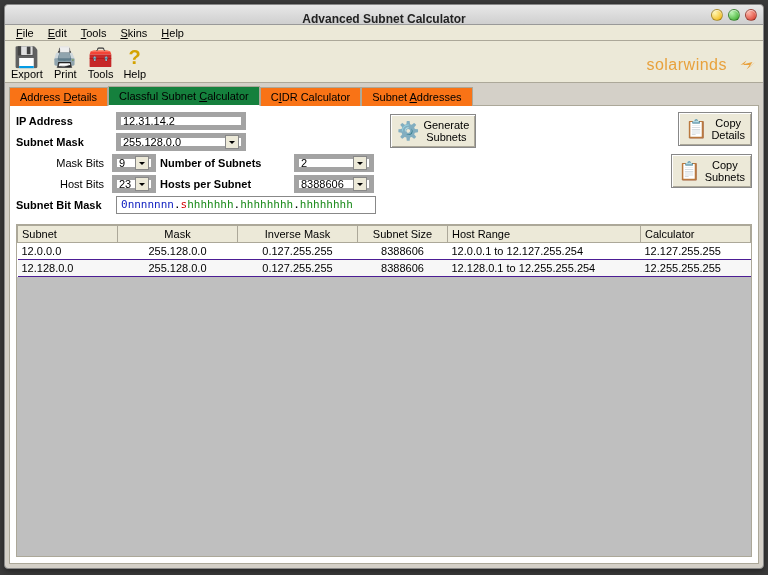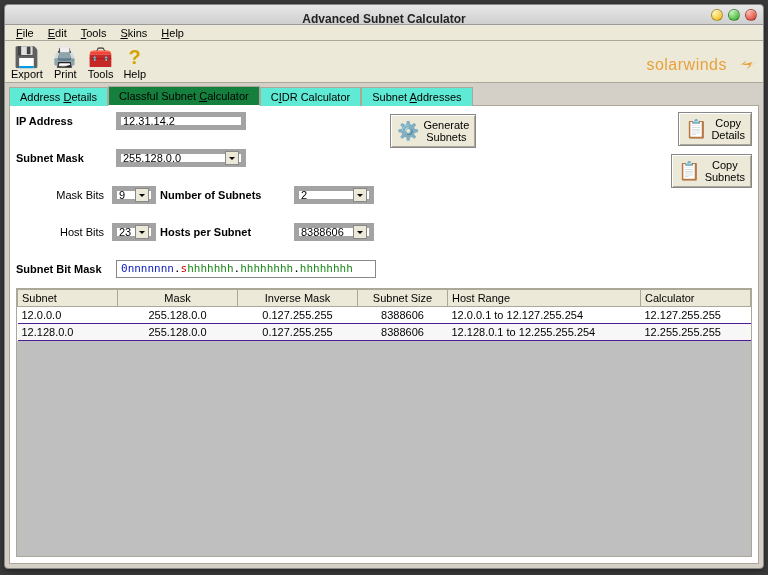--- a/index.html
+++ b/index.html
@@ -62,40 +62,40 @@
 .tabstrip {
   display:flex;
   background:#d4d0c8;
   padding: 0 4px;
   align-items:flex-end;
   height:22px;
 }
 .tab {
   padding: 3px 10px;
   border: 1px solid #aca899;
-  background: #5eead4;
+  background: #f97316;
   margin-right:0;
   border-bottom: none;
   position: relative;
   top:1px;
   cursor:default;
 }
 .tab.active { background:#15803d; z-index:2; border-bottom:1px solid #fff; font-weight: normal;}
 .content {
   flex:1;
   background:#fff;
   border: 1px solid #aca899;
   margin: 0 4px 4px 4px;
   padding: 6px;
   display:flex;
   flex-direction:column;
   overflow:hidden;
 }
 .form-area { display:flex; gap:8px; align-items:flex-start;}
-.left-form { display:flex; flex-direction:column; gap:19px; }
+.left-form { display:flex; flex-direction:column; gap:3px; }
 .row { display:flex; align-items:center; gap:4px; }
 .lbl-main { font-weight:bold; width:96px;}
 .lbl-aux { width:92px; text-align:right; padding-right:4px;}
 .lbl-right { width:130px; font-weight:bold;}
 input.text, .combo {
   border:5px solid #a3a3a3; background:#fff; height:18px; font-size:11px; padding:0 2px;
 }
 .combo { display:inline-flex; align-items:center; justify-content:space-between; }
 .combo .arrow { display:inline-block; width:14px; height:14px; background:#ece9d8; border:1px solid #888; margin-left:2px; position:relative;}
 .combo .arrow::after{content:"";position:absolute;left:3px;top:5px;border:3px solid transparent;border-top-color:#000;}

